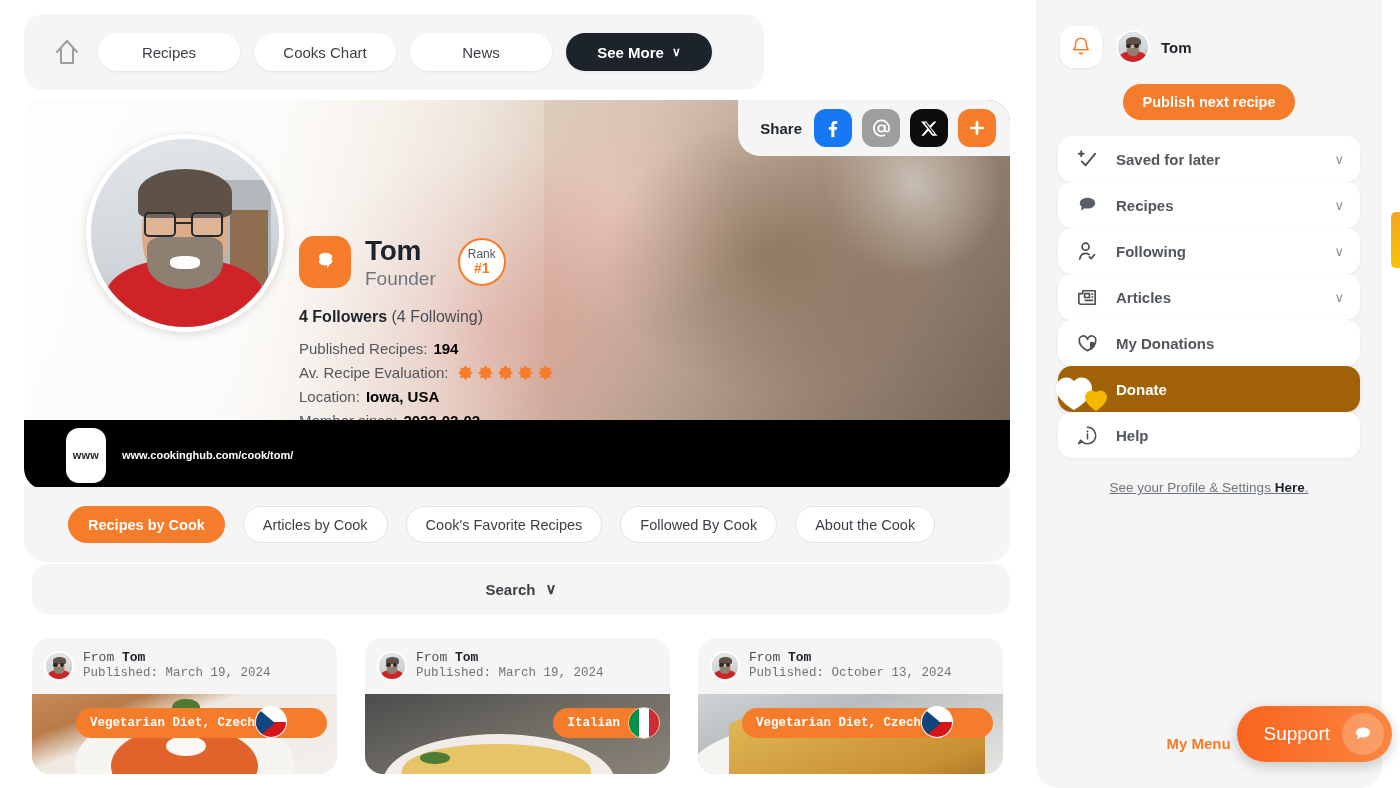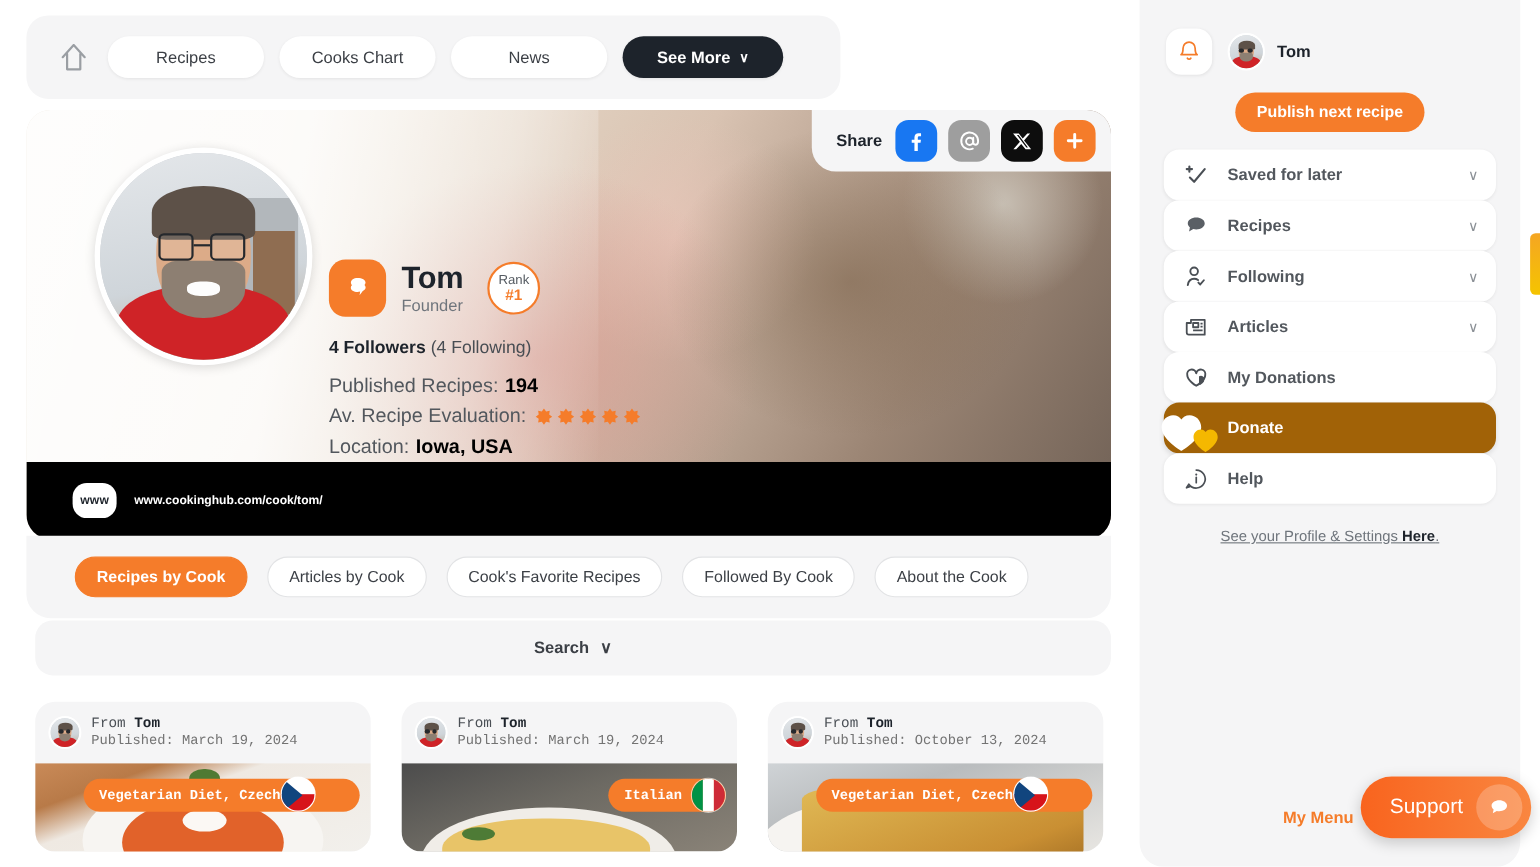--- a/index.html
+++ b/index.html
@@ -83,34 +83,34 @@
   .face .gl-b { position: absolute; left: 45%; top: 44%; width: 8%; height: 2.5px; background: #26292d; }
 
   .id-block { position: absolute; left: 275px; top: 136px; }
   .id-row { display: flex; align-items: center; gap: 14px; }
   .brand-logo {
     width: 52px; height: 52px; border-radius: 15px; background: #f57c2a;
     display: flex; align-items: center; justify-content: center; flex: 0 0 auto;
   }
   .name-wrap { line-height: 1; }
   .cook-name { font-size: 28px; font-weight: bold; color: #1d232b; letter-spacing: -.3px; }
-  .cook-role { font-size: 15px; color: #6f757c; margin-top: 4px; }
+  .cook-role { font-size: 19px; color: #6f757c; margin-top: 4px; }
   .rank-badge {
     width: 48px; height: 48px; border-radius: 50%;
     background: #fff; border: 2px solid #f57c2a;
     display: flex; flex-direction: column; align-items: center; justify-content: center;
     margin-left: 8px; flex: 0 0 auto;
   }
   .rank-badge .r1 { font-size: 12px; color: #555b62; line-height: 1.05; }
   .rank-badge .r2 { font-size: 14px; color: #f57c2a; font-weight: bold; line-height: 1.05; }
 
   .followers { margin-top: 20px; font-size: 16px; color: #484d53; }
   .followers b { color: #1d232b; text-align: right; }
   .stats { margin-top: 14px; }
-  .stat-line { font-size: 18px; color: #52575d; margin-bottom: 7px; display: flex; align-items: center; gap: 6px; }
+  .stat-line { font-size: 15px; color: #52575d; margin-bottom: 7px; display: flex; align-items: center; gap: 6px; }
   .stat-line b { color: #000000; }
   .stars { display: inline-flex; gap: 3px; margin-left: 2px; }
   .star { width: 17px; height: 17px; display: block; }
 
   .edit-btn {
     position: absolute; left: 66px; top: 358px;
     height: 36px; padding: 0 22px; border: none; border-radius: 18px;
     background: #2eb82e; color: #fff; font-size: 15px; font-weight: bold;
     cursor: pointer; font-family: "Liberation Sans", sans-serif;
     box-shadow: 0 2px 5px rgba(0,0,0,.13);
@@ -130,21 +130,21 @@
   .sq-fb { background: #1877f2; }
   .sq-at { background: #9e9e9e; }
   .sq-x  { background: #0d0d0d; }
   .sq-plus { background: #f57c2a; }
 
   .url-bar {
     position: absolute; left: 0; right: 0; bottom: 0; height: 70px;
     background: #000; display: flex; align-items: center; gap: 16px; padding-left: 42px;
   }
   .www-chip {
-    width: 40px; height: 32px; border-radius: 13px; background: #fff;
+    width: 40px; height: 55px; border-radius: 13px; background: #fff;
     display: flex; align-items: center; justify-content: center;
     font-size: 11px; font-weight: bold; color: #1d232b; letter-spacing: .2px;
   }
   .url-text { color: #fff; font-size: 11px; font-weight: bold; }
 
   
   .tabs-panel {
     position: absolute; left: 24px; top: 487px;
     width: 986px; height: 75px;
     background: #f5f5f6; border-bottom-left-radius: 22px; border-bottom-right-radius: 22px;

